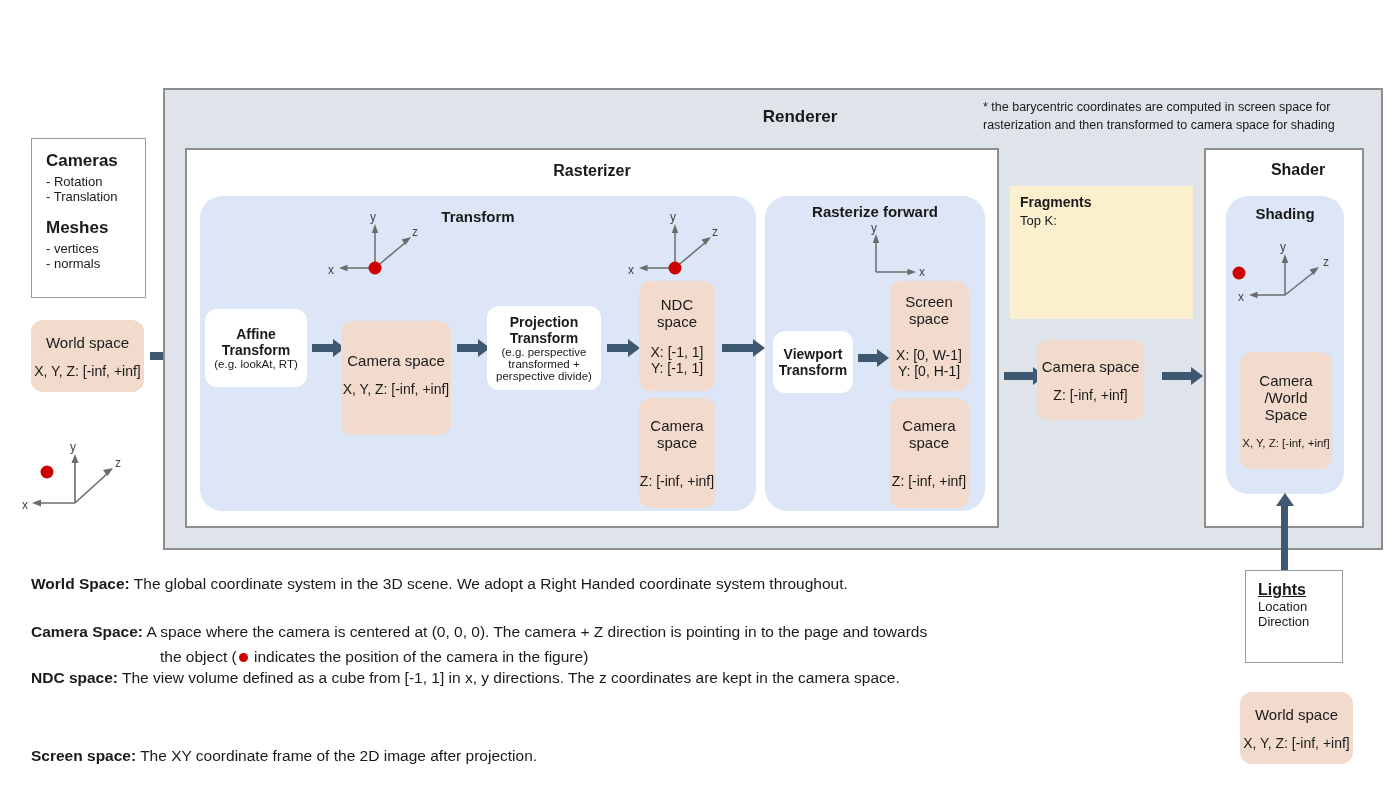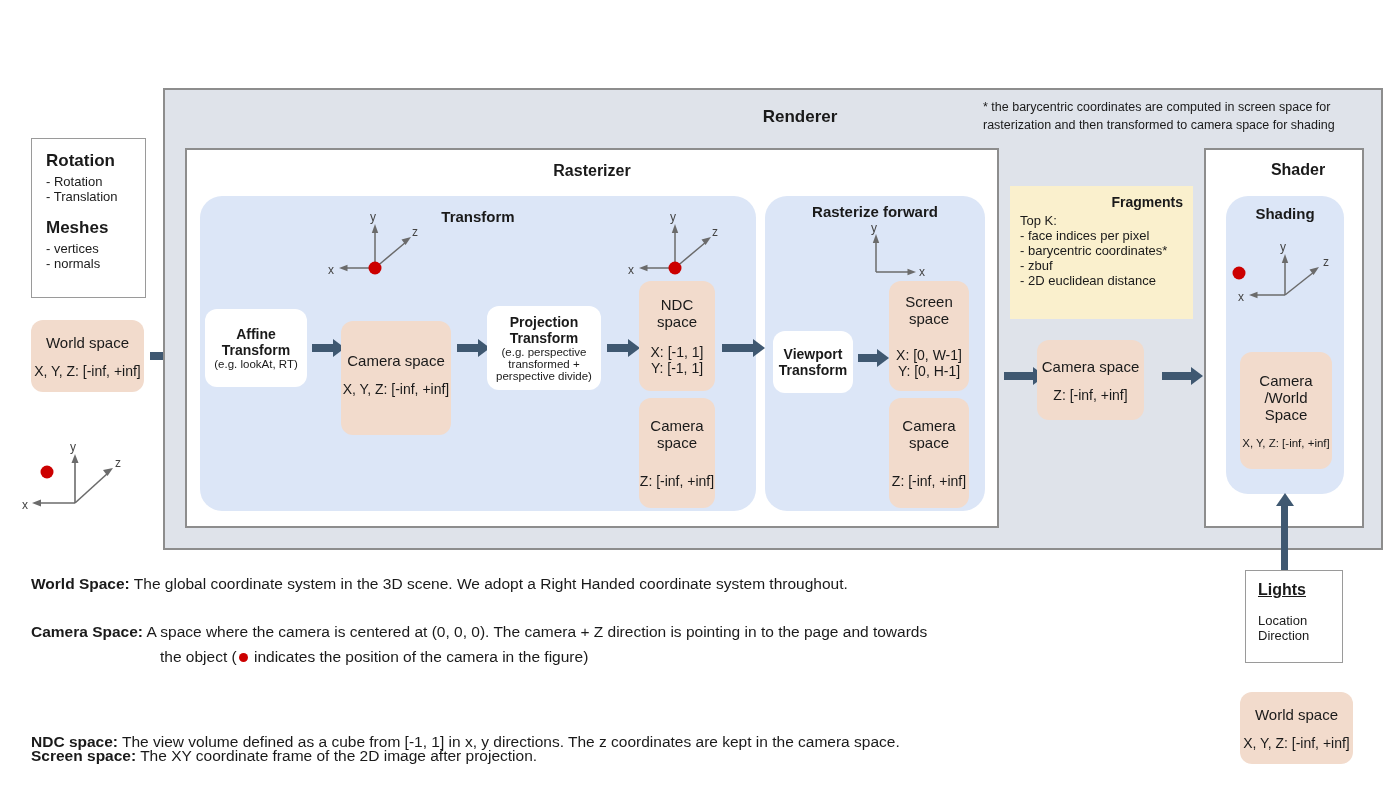--- a/index.html
+++ b/index.html
@@ -70,21 +70,21 @@
     display:inline-block;width:9px;height:9px;border-radius:50%;
     background:#cc0000;vertical-align:middle;margin:0 2px;
   }
   ul.plain{margin:0;padding:0;list-style:none;}
   .note{font-size:12.5px;line-height:1.45;}
 </style>
 </head>
 <body>
 
 <div class="abs plain-box" style="left:31px;top:138px;width:115px;height:160px;padding:12px 14px;">
-  <div class="bold14" style="font-size:17px;">Rotation</div>
+  <div class="bold14" style="font-size:17px;">Cameras</div>
   <ul class="plain t13" style="margin-top:3px;">
     <li>- Rotation</li>
     <li>- Translation</li>
   </ul>
   <div class="bold14" style="font-size:17px;margin-top:14px;">Meshes</div>
   <ul class="plain t13" style="margin-top:3px;">
     <li>- vertices</li>
     <li>- normals</li>
   </ul>
 </div>
@@ -229,28 +229,22 @@
   <div class="t12">Y: [0,  H-1]</div>
 </div>
 
 <div class="abs peach ctr" style="left:889px;top:398px;width:80px;height:110px;">
   <div class="t15">Camera</div>
   <div class="t15">space</div>
   <div class="t12" style="margin-top:22px;">Z: [-inf, +inf]</div>
 </div>
 
 <div class="abs cream" style="left:1010px;top:186px;width:183px;height:133px;padding:8px 10px;">
-  <div class="bold14" style="text-align:right;">Fragments</div>
+  <div class="bold14" style="text-align:left;">Fragments</div>
   <div class="t13" style="margin-top:3px;">Top K:</div>
-  <ul class="plain t13">
-    <li>- face indices per pixel</li>
-    <li>- barycentric coordinates*</li>
-    <li>- zbuf</li>
-    <li>- 2D euclidean distance</li>
-  </ul>
 </div>
 
 <div class="arrow-r" style="left:1004px;top:372px;width:30px;"></div>
 
 <div class="abs peach ctr" style="left:1037px;top:340px;width:107px;height:80px;">
   <div class="t15">Camera space</div>
   <div class="t12" style="margin-top:12px;">Z: [-inf, +inf]</div>
 </div>
 
 <div class="arrow-r" style="left:1162px;top:372px;width:30px;"></div>
@@ -282,21 +276,21 @@
   <div class="t15">Camera</div>
   <div class="t15">/World</div>
   <div class="t15">Space</div>
   <div class="t11" style="margin-top:14px;">X, Y, Z: [-inf, +inf]</div>
 </div>
 
 <div class="arrow-u" style="left:1281px;top:505px;height:65px;"></div>
 
 <div class="abs plain-box" style="left:1245px;top:570px;width:98px;height:93px;padding:10px 12px;">
   <div class="bold14" style="font-size:16px;text-decoration:underline;">Lights</div>
-  <ul class="plain t13" style="margin-top:14px;">
+  <ul class="plain t13" style="">
     <li>Location</li>
     <li>Direction</li>
   </ul>
 </div>
 
 <div class="abs peach ctr" style="left:1240px;top:692px;width:113px;height:72px;">
   <div class="t15">World space</div>
   <div class="t12" style="margin-top:12px;">X, Y, Z: [-inf, +inf]</div>
 </div>
 
@@ -307,21 +301,21 @@
 
 <div class="legend-line" style="left:31px;top:622px;">
   <b>Camera Space:</b>
   <span>A space where the camera is centered at (0, 0, 0). The camera + Z direction is pointing in to the page and towards</span>
 </div>
 
 <div class="legend-line" style="left:160px;top:647px;">
   <span>the object (</span><span class="reddot-inline"></span><span> indicates the position of the camera in the figure)</span>
 </div>
 
-<div class="legend-line" style="left:31px;top:732px;">
+<div class="legend-line" style="left:31px;top:668px;">
   <b>NDC space:</b>
   <span>The view volume defined as a cube from [-1, 1] in x, y directions. The z coordinates are kept in the camera space.</span>
 </div>
 
 <div class="legend-line" style="left:31px;top:746px;">
   <b>Screen space:</b>
   <span>The XY coordinate frame of the 2D image after projection.</span>
 </div>
 
 </body></html>

